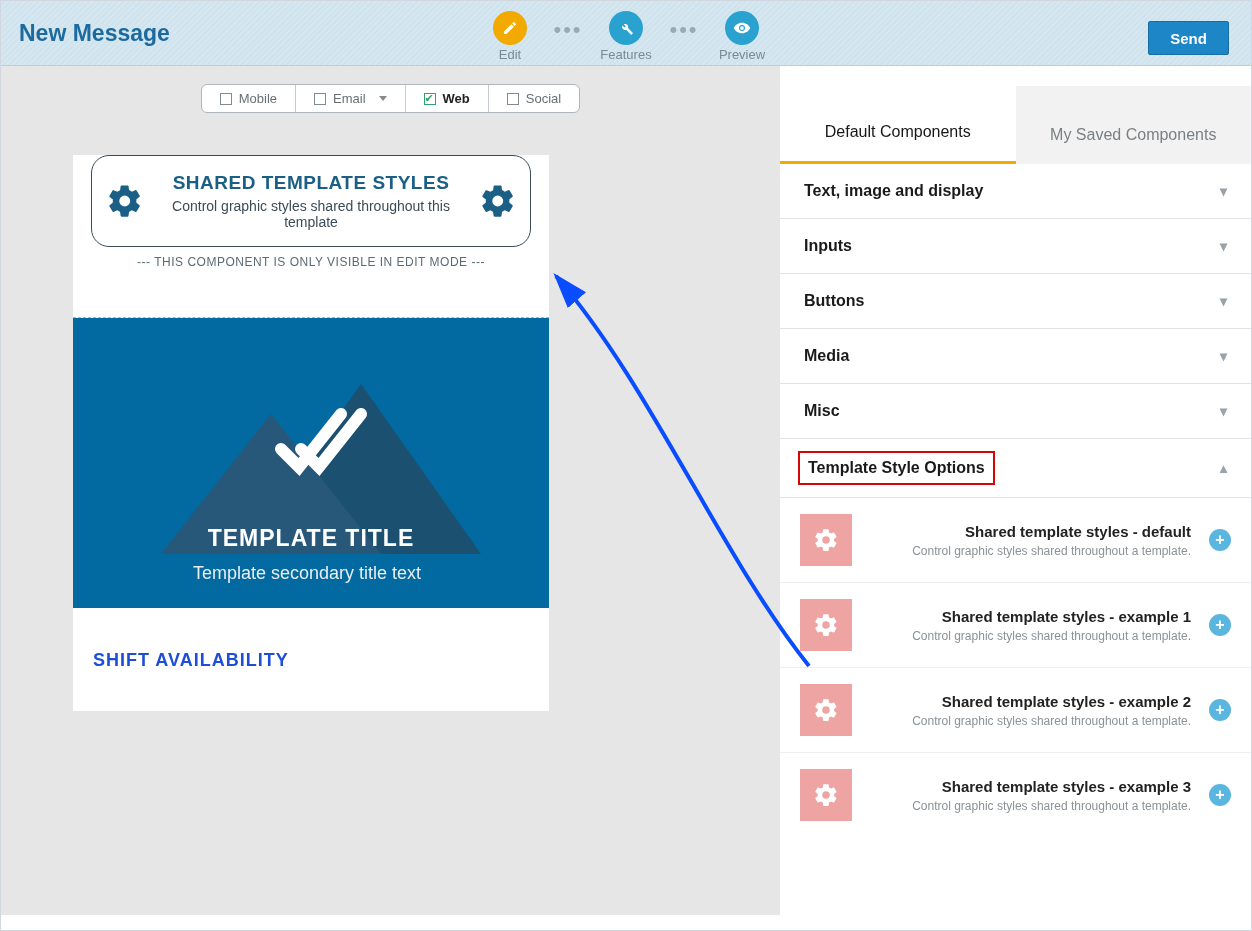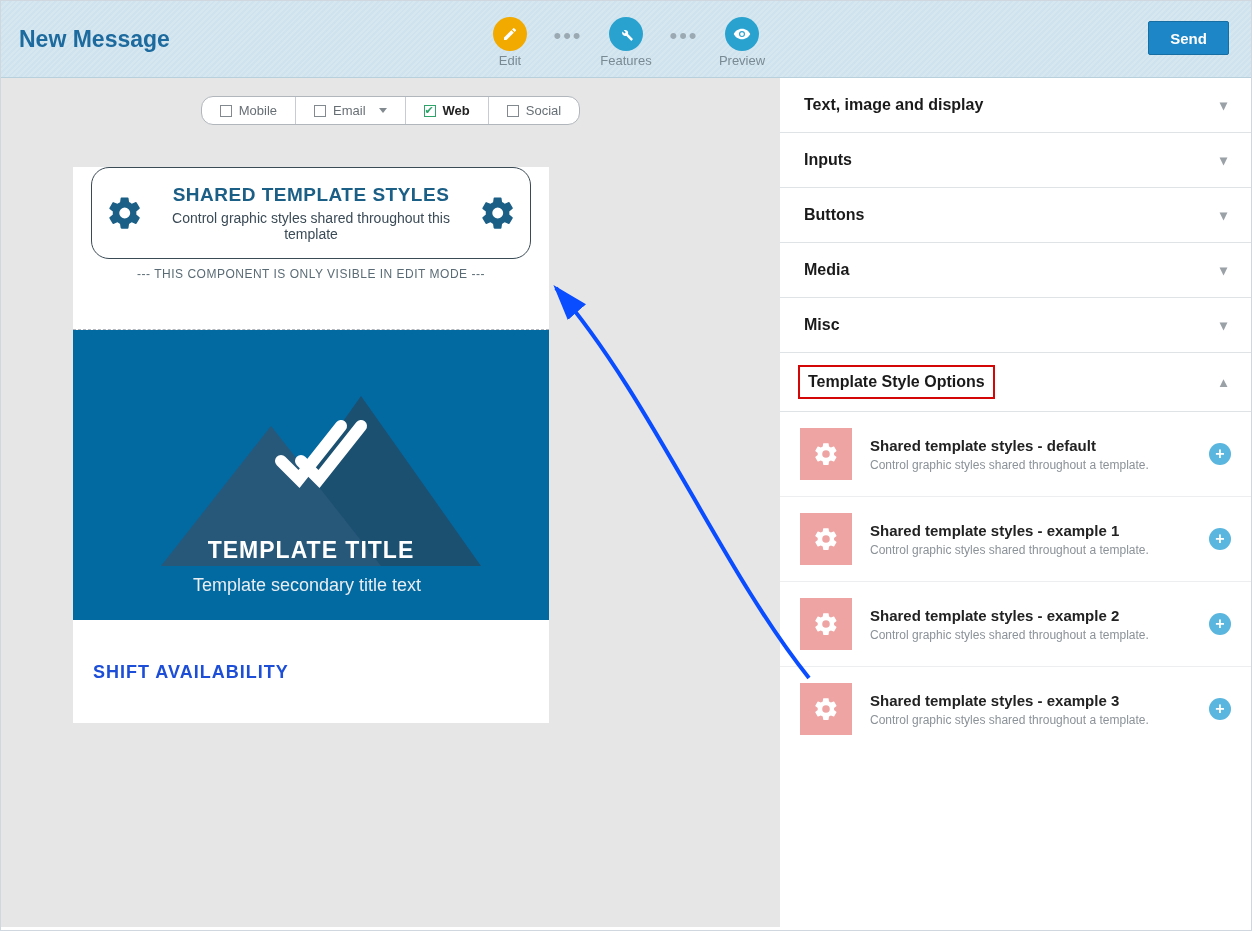--- a/index.html
+++ b/index.html
@@ -1,28 +1,28 @@
 <!DOCTYPE html>
 <html><head>
 <meta charset="utf-8">
 <style>
   * { box-sizing: border-box; margin: 0; padding: 0; }
   body { font-family: Arial, Helvetica, sans-serif; background: #fff; border:1px solid #d0d7de; width:1252px; height:931px; overflow:hidden; }
-  .header { height:77px; background: repeating-linear-gradient(135deg,#d6e7f0 0 2px,#cfe3ee 2px 4px); border-bottom:1px solid #b8cfdc; display:flex; align-items:center; position:relative;}
+  .header { height:65px; background: repeating-linear-gradient(135deg,#d6e7f0 0 2px,#cfe3ee 2px 4px); border-bottom:1px solid #b8cfdc; display:flex; align-items:center; position:relative;}
   .page-title { font-size:23px; font-weight:bold; color:#1c6a9e; padding-left:18px;}
   .header-center { position:absolute; left:50%; transform:translateX(-50%); display:flex; align-items:flex-start; gap:0;}
   .hitem { text-align:center; width:72px;}
   .hicon { width:34px; height:34px; border-radius:50%; margin:6px auto 2px; display:flex; align-items:center; justify-content:center; color:#fff;}
   .hdots { width:44px; text-align:center; font-size:22px; color:#9aa9b2; letter-spacing:2px; padding-top:12px;}
   .hlabel { font-size:13px; color:#7a8a94; }
   .send-btn { position:absolute; right:22px; top:20px; height:34px; width:81px; background:#1c86c7; border:1px solid #176ea3; color:#fff; font-size:15px; font-weight:bold; border-radius:2px; cursor:pointer;}
   .content { display:flex; height:849px;}
   .left { width:779px; background:#e6e6e6; padding:0;}
   .channel-bar { display:flex; justify-content:center; padding:18px 0 24px; }
-  .chan-group { display:flex; border:1px solid #b0b6bb; border-radius:12px; overflow:hidden; background:#fff;}
+  .chan-group { display:flex; border:1px solid #b0b6bb; border-radius:6px; overflow:hidden; background:#fff;}
   .chan { padding:6px 18px; font-size:13px; color:#676f75; display:flex; align-items:center; gap:7px; border-right:1px solid #c6ccd1;}
   .chan:last-child{border-right:none;}
   .chk { width:12px; height:12px; border:1px solid #828a90; display:inline-block; position:relative; background:#fff;}
   .chk.green { border-color:#2ea36a; background:#fff;}
   .chk.green::after{content:"✔"; position:absolute; font-size:11px; color:#2ea36a; left:0; top:-2px;}
   .caret-down::after{content:""; display:inline-block; margin-left:6px; border-top:5px solid #828a90; border-left:4px solid transparent; border-right:4px solid transparent;}
   .canvas { background:#fff; margin:0 58px 0 72px; width:476px; padding:0 0 40px; }
   .styles-box { border:1px solid #3b4b56; border-radius:18px; margin:18px 18px 8px; padding:16px 14px; display:flex; align-items:center; justify-content:center; gap:18px;}
   .styles-text { text-align:center;}
   .styles-title { color:#1b5f86; font-size:19px; font-weight:bold; letter-spacing:0.5px;}
@@ -42,21 +42,21 @@
   .tab.inactive { background:#f2f2f2; color:#7a7f83;}
   .acc { border-bottom:1px solid #e0e3e6; }
   .acc-head { display:flex; align-items:center; justify-content:space-between; padding:18px 24px; font-size:16px; font-weight:bold; color:#1a1a1a; cursor:pointer;}
   .chev { color:#9aa1a7; font-size:14px;}
   .acc-highlight { position:relative;}
   .acc-highlight .acc-head span:first-child { outline:2px solid #d40606; outline-offset:4px; padding:2px 4px;}
   .comp-list { background:#fff;}
   .comp-item { display:flex; align-items:center; padding:16px 20px 16px 20px; border-bottom:1px solid #eceef0; gap:18px;}
   .comp-item:last-child{border-bottom:none;}
   .comp-icon { width:52px; height:52px; background:#efa4a4; display:flex; align-items:center; justify-content:center;}
-  .comp-text { flex:1;}
+  .comp-text { flex:1;text-align:right;}
   .comp-title { font-size:15px; font-weight:bold; color:#222;}
   .comp-desc { font-size:12px; color:#8b9298; margin-top:4px;}
   .add-btn { width:22px; height:22px; border-radius:50%; background:#5ab6de; color:#fff; font-size:16px; line-height:22px; font-weight:bold; text-align:center; cursor:pointer;}
   svg.arrow { position:absolute; pointer-events:none; }
 </style>
 </head>
 <body>
 
 <div class="header">
   <div class="page-title">New Message</div>
@@ -144,20 +144,24 @@
         </svg>
         <div class="hero-title">TEMPLATE TITLE</div>
         <div class="hero-sub">Template secondary title text</div>
       </div>
 
       <div class="section-title">SHIFT AVAILABILITY</div>
     </div>
   </div>
 
   <div class="right">
+    <div class="tabrow">
+      <div class="tab active">Default Components</div>
+      <div class="tab inactive">My Saved Components</div>
+    </div>
 
     <div class="acc">
       <div class="acc-head">
           <span>Text, image and display</span>
           <span class="chev">▾</span>
         </div>
     </div>
     <div class="acc">
       <div class="acc-head">
           <span>Inputs</span>

